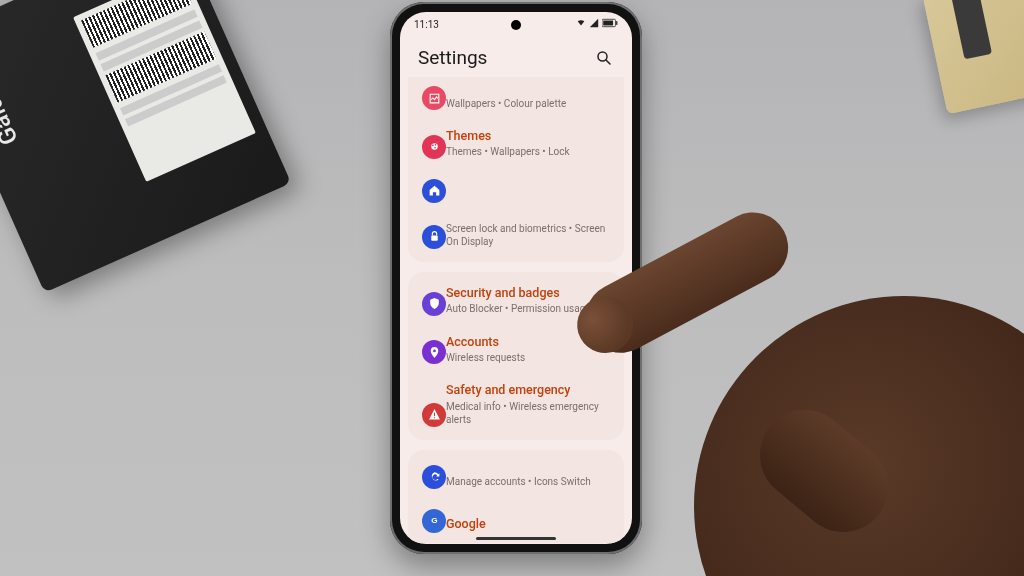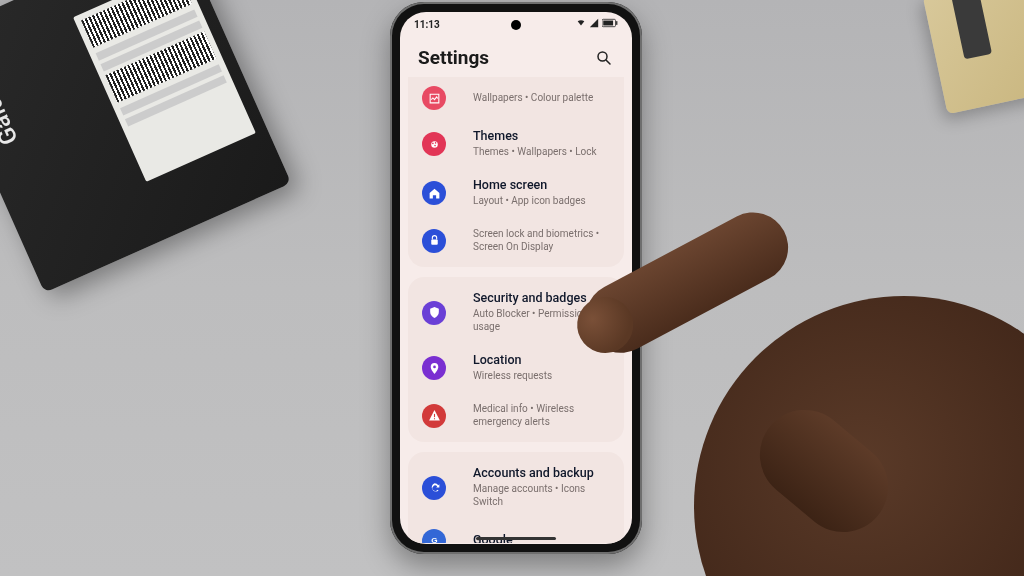--- a/index.html
+++ b/index.html
@@ -104,35 +104,35 @@
     z-index: 5;
   }
 
   .status-bar {
     height: 24px;
     display: flex;
     align-items: center;
     justify-content: space-between;
     padding: 9px 14px;
     font-size: 10px;
-    font-weight: 700;
+    font-weight: 400;
     color: #222;
   }
   .status-right { display:flex; gap:3px; align-items:center; }
   .status-right span { font-size:9px; }
 
   .header {
     display: flex;
     align-items: center;
     justify-content: space-between;
     padding: 10px 18px 8px 18px;
   }
   .header-title {
     font-size: 19px;
-    font-weight: 700;
+    font-weight: 400;
     color: #1a1a1a;
   }
   .search-btn {
     width: 20px; height:20px;
     color: #333;
     display:flex;align-items:center;justify-content:center;
   }
 
   .list {
     padding: 0 8px 0 8px;
@@ -141,39 +141,39 @@
   }
   .group {
     background: #f2e5e2;
     border-radius: 16px;
     margin-bottom: 10px;
     padding: 4px 0;
   }
   .group.top { border-top-left-radius:0; border-top-right-radius:0; margin-top:-2px; padding-top:0;}
   .item {
     display: flex;
-    align-items: center;
-    gap: 27px;
+    align-items: flex-end;
+    gap: 0;
     padding: 9px 14px;
   }
   .icon-circle {
     width: 24px; height: 24px;
     border-radius: 50%;
     flex-shrink: 0;
     display: flex;
     align-items: center;
     justify-content: center;
     margin-top: 2px;
   }
   .icon-circle svg { width:13px; height:13px; fill:#fff; }
   .item-text { flex:1; min-width:0; }
   .item-title {
     font-size: 12.5px;
     font-weight: 500;
-    color: #0f172a;
+    color: #c2410c;
     line-height: 1.3;
   }
   .item-sub {
     font-size: 10px;
     color: #7a6f6d;
     line-height: 1.35;
     margin-top: 1px;
   }
 
   .nav-handle {
@@ -310,24 +310,20 @@
               <div class="item-title">Themes</div>
               <div class="item-sub">Themes • Wallpapers • Lock</div>
             </div>
           </div>
           <div class="item">
             <div class="icon-circle" style="background: rgb(43, 79, 216);">
               <svg viewBox="0 0 24 24">
                 <path d="M3 11l9-8 9 8v10h-6v-6h-6v6H3z" fill="#fff"></path>
               </svg>
             </div>
-            <div class="item-text">
-              <div class="item-title">Home screen</div>
-              <div class="item-sub">Layout • App icon badges</div>
-            </div>
           </div>
           <div class="item">
             <div class="icon-circle" style="background: rgb(43, 79, 216);">
               <svg viewBox="0 0 24 24">
                 <rect x="6" y="10" width="12" height="10" rx="2" fill="#fff"></rect>
                 <path d="M8 10V7a4 4 0 018 0v3" fill="none" stroke="#fff" stroke-width="2"></path>
               </svg>
             </div>
             <div class="item-text">
               <div class="item-sub">Screen lock and biometrics • Screen On Display</div>
@@ -347,46 +343,46 @@
             </div>
           </div>
           <div class="item">
             <div class="icon-circle" style="background: rgb(122, 47, 209);">
               <svg viewBox="0 0 24 24">
                 <path d="M12 2a7 7 0 00-7 7c0 5 7 13 7 13s7-8 7-13a7 7 0 00-7-7z" fill="#fff"></path>
                 <circle cx="12" cy="9" r="2.5" fill="#7a2fd1"></circle>
               </svg>
             </div>
             <div class="item-text">
-              <div class="item-title">Location</div>
+              <div class="item-title">Accounts</div>
               <div class="item-sub">Wireless requests</div>
             </div>
           </div>
           <div class="item">
             <div class="icon-circle" style="background: rgb(210, 58, 58);">
               <svg viewBox="0 0 24 24">
                 <path d="M12 2L2 21h20L12 2z" fill="#fff"></path>
                 <rect x="11" y="9" width="2" height="6" fill="#d23a3a"></rect>
                 <rect x="11" y="17" width="2" height="2" fill="#d23a3a"></rect>
               </svg>
             </div>
             <div class="item-text">
+              <div class="item-title">Safety and emergency</div>
               <div class="item-sub">Medical info • Wireless emergency alerts</div>
             </div>
           </div>
         </div>
         <div class="group">
           <div class="item">
             <div class="icon-circle" style="background: rgb(43, 79, 216);">
               <svg viewBox="0 0 24 24">
                 <path d="M12 4a8 8 0 017 4l2-2v6h-6l2-2a5 5 0 10.5 6l2 2A8 8 0 1112 4z" fill="#fff"></path>
               </svg>
             </div>
             <div class="item-text">
-              <div class="item-title">Accounts and backup</div>
               <div class="item-sub">Manage accounts • Icons Switch</div>
             </div>
           </div>
           <div class="item">
             <div class="icon-circle" style="background: rgb(51, 103, 214);">
               <svg viewBox="0 0 24 24">
                 <text x="12" y="17" text-anchor="middle" font-size="15" font-weight="700" fill="#fff" font-family="sans-serif">G</text>
               </svg>
             </div>
             <div class="item-text">

